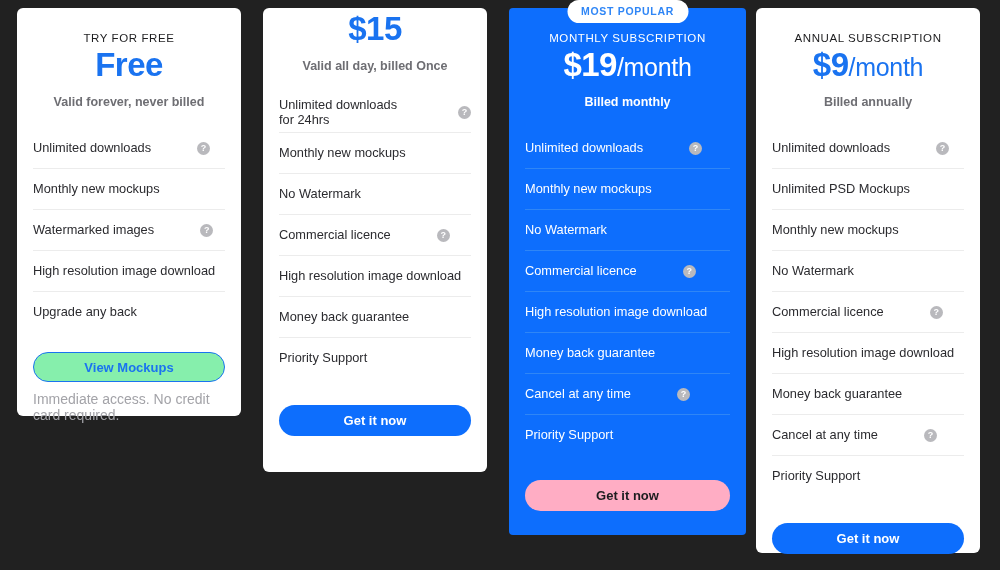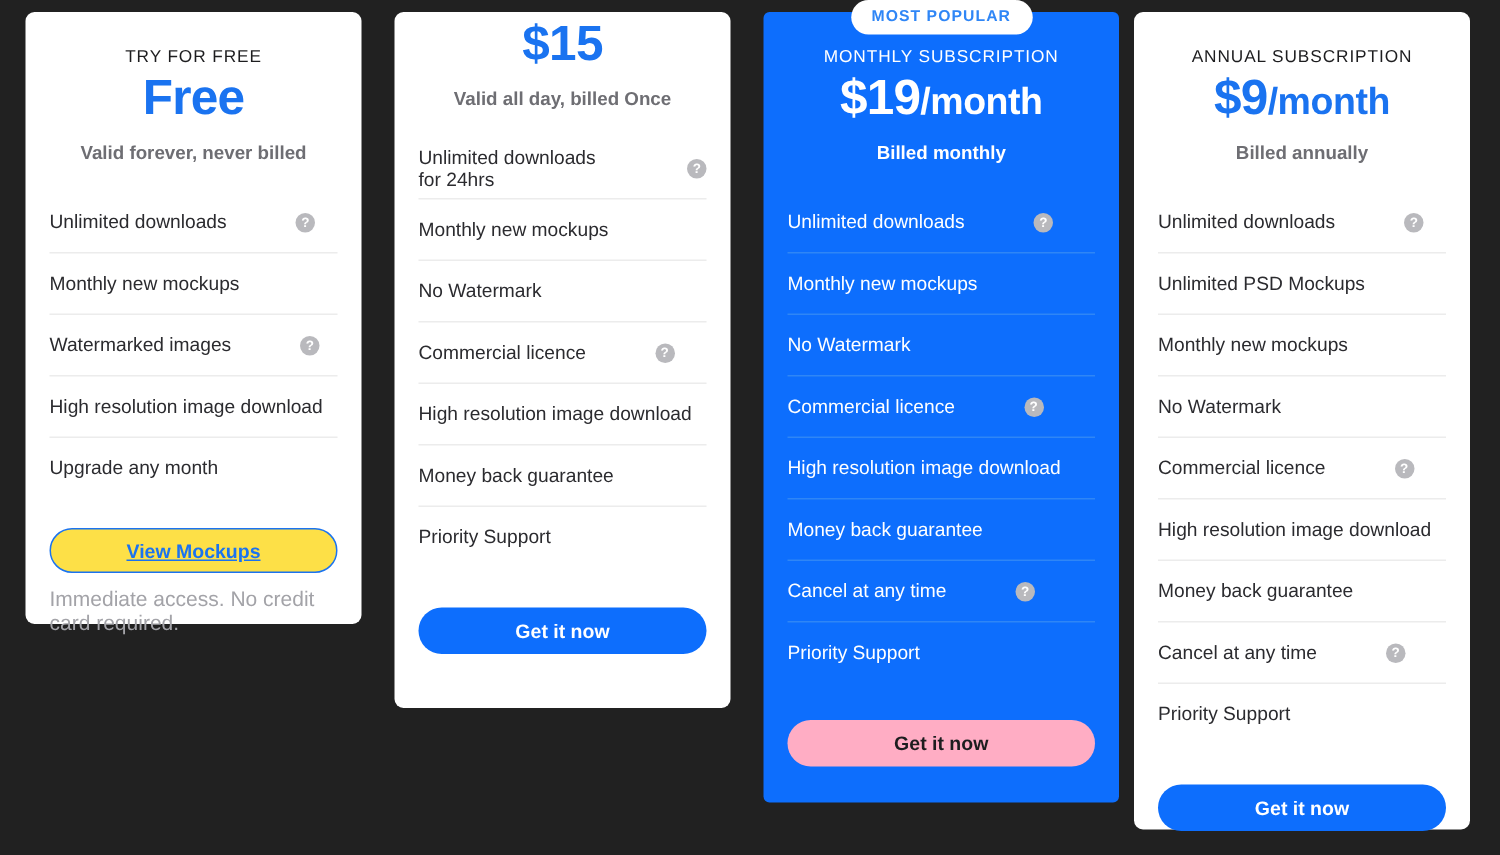--- a/index.html
+++ b/index.html
@@ -73,21 +73,21 @@
     margin-top: 4px;
     color: #1a73f0;
     font-weight: 700;
     font-size: 33px;
     line-height: 1;
     letter-spacing: -0.5px;
   }
   .featured .price { color: #ffffff; }
 
   .price .period {
-    font-weight: 700;
+    font-weight: 400;
     font-size: 25px;
     letter-spacing: -0.3px;
   }
 
   .billing {
     text-align: center;
     margin-top: 14px;
     font-size: 12.5px;
     color: #6e6e73;
     font-weight: bold;
@@ -144,24 +144,23 @@
     box-sizing: border-box;
     user-select: none;
   }
   .cta.solid-blue {
     background: #0d6efd;
     color: #ffffff;
     border: none;
     height: 31px;
   }
   .cta.outline-blue {
-    background: #fde047;
+    background: #86efac;
     color: #1a73f0;
     border: 1.5px solid #1a73f0;
-    text-decoration: underline;
   }
   .cta.solid-pink {
     background: #ffadc4;
     color: #1d1d1f;
     border: none;
     height: 31px;
   }
 
   .cta-wrap { margin-top: 20px; }
   .cta-wrap-2 { margin-top: 27px; }
@@ -195,21 +194,21 @@
         <span>Monthly new mockups</span>
       </li>
       <li class="feature">
         <span>Watermarked images</span>
         <span class="help-icon">?</span>
       </li>
       <li class="feature">
         <span>High resolution image download</span>
       </li>
       <li class="feature" style="border-bottom:none;">
-        <span>Upgrade any month</span>
+        <span>Upgrade any back</span>
       </li>
     </ul>
     <div class="cta-wrap">
       <div class="cta outline-blue">View Mockups</div>
       <div class="fineprint">Immediate access. No credit card required.</div>
     </div>
   </div>
 
   <div class="card card-2">
     <div class="price">

